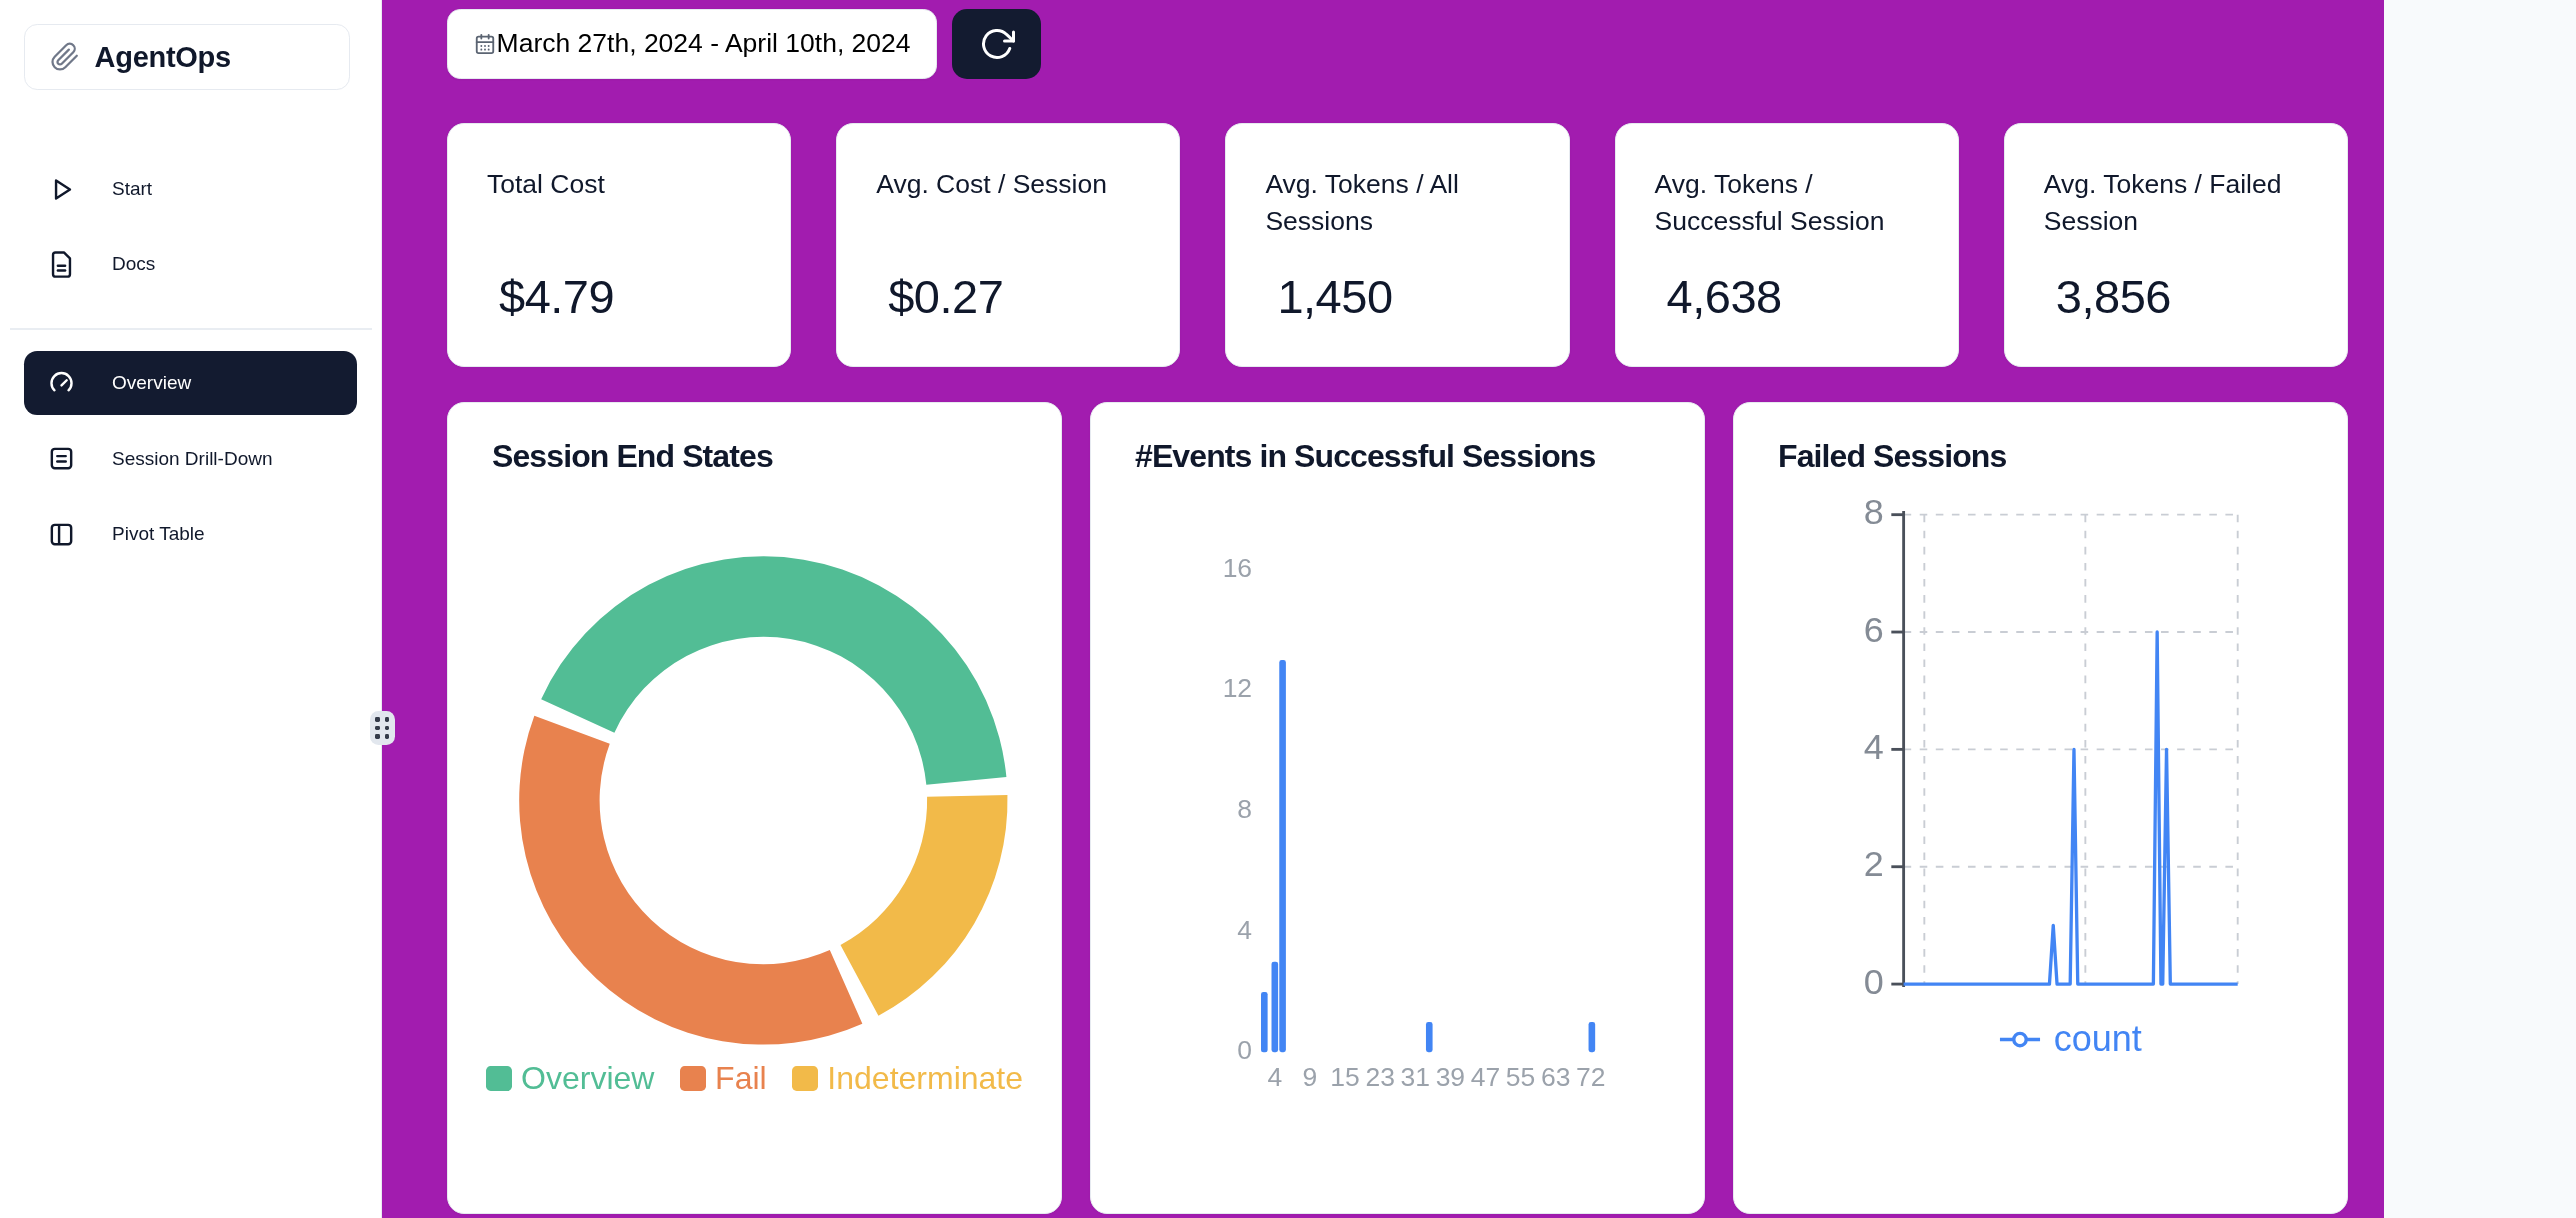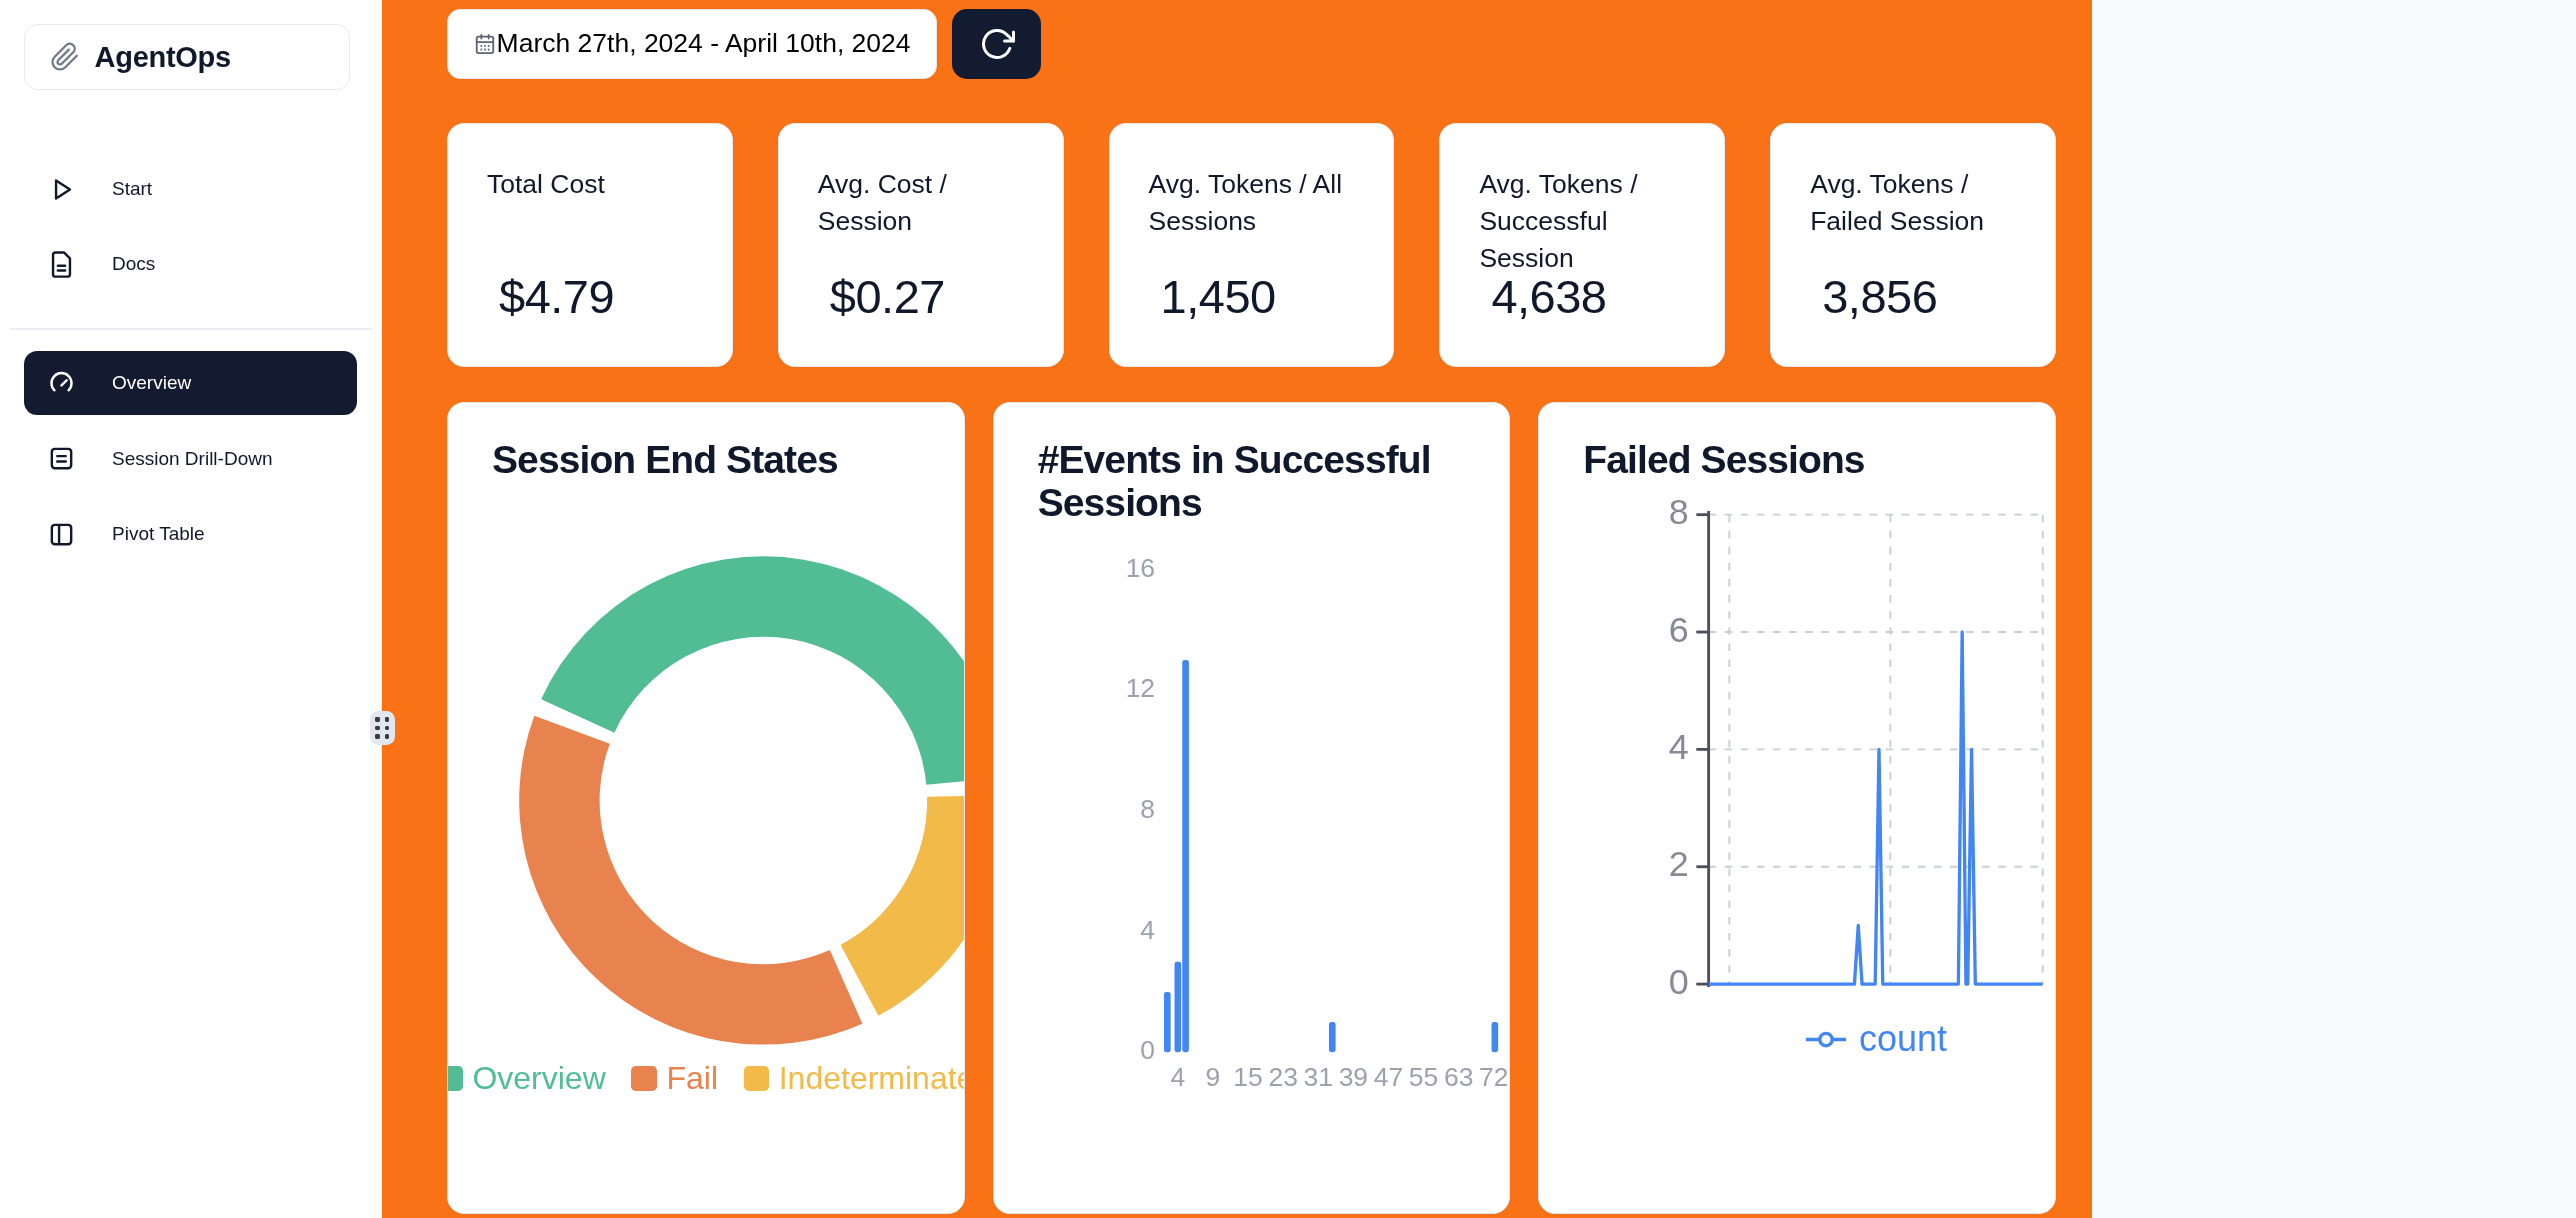--- a/index.html
+++ b/index.html
@@ -1,16 +1,16 @@
 <!DOCTYPE html>
 <html style="font-size:15px"><head>
 <meta charset="utf-8">
 <style>
   html,body{margin:0;padding:0;background:#F8FAFC;}
-  .app{position:relative;width:2092px;height:1219px;overflow:hidden;background:#f97316;
+  .app{position:relative;width:2384px;height:1219px;overflow:hidden;background:#a21caf;
        font-family:"Liberation Sans",sans-serif;color:#10182B;}
 
   
   .sidebar{position:absolute;left:0;top:0;width:382px;height:100%;background:#FFFFFF;
            border-right:1.9px solid #E8ECF1;box-sizing:border-box;}
   .logo-box{position:absolute;left:24px;top:24px;width:326px;height:66px;background:#fff;
             border:1.9px solid #E6EAF0;border-radius:13.2px;display:flex;align-items:center;
             padding-left:24.6px;gap:15px;box-sizing:border-box;cursor:pointer;}
   .logo-text{font-size:29px;font-weight:700;letter-spacing:-0.3px;}
   .nav{position:absolute;left:0;top:0;width:100%;}
@@ -37,21 +37,21 @@
   .stats{position:absolute;left:447px;right:36px;top:123px;height:244px;display:flex;gap:45px;}
   .stat-card{flex:1;position:relative;background:#fff;border:1.9px solid #E6EAF0;border-radius:17px;
              box-shadow:0 0.9px 2.8px rgba(16,24,40,.04);box-sizing:border-box;}
   .stat-label{position:absolute;left:39px;top:42px;right:34px;font-size:26.5px;line-height:1.4;}
   .stat-value{position:absolute;left:51px;bottom:42px;font-size:47px;font-weight:400;letter-spacing:-0.5px;}
 
   
   .charts{position:absolute;left:447px;right:36px;top:402px;height:812px;display:flex;gap:28px;}
   .chart-card{flex:1;position:relative;background:#fff;border:1.9px solid #E6EAF0;border-radius:17px;
               box-shadow:0 0.9px 2.8px rgba(16,24,40,.04);box-sizing:border-box;overflow:hidden;}
-  .chart-title{position:absolute;left:44px;top:36px;margin:0;font-size:39px;font-weight:700;
+  .chart-title{position:absolute;left:44px;top:36px;margin:0;font-size:32px;font-weight:700;
                letter-spacing:-0.9px;line-height:1.1;max-width:530px;}
   .chart-body{position:absolute;left:0;top:0;width:679px;height:812px;}
   .donut-legend{position:absolute;left:0;right:0;top:657px;display:flex;justify-content:center;
                 gap:25.6px;align-items:center;}
   .dl-item{display:flex;align-items:center;gap:9.5px;font-size:32px;cursor:pointer;}
   .dl-swatch{width:25.6px;height:25.6px;border-radius:4.7px;}
   .line-legend{position:absolute;left:169px;width:334px;top:615px;display:flex;justify-content:center;
                align-items:center;gap:11.4px;font-size:36px;cursor:pointer;}
 </style>
 </head>

